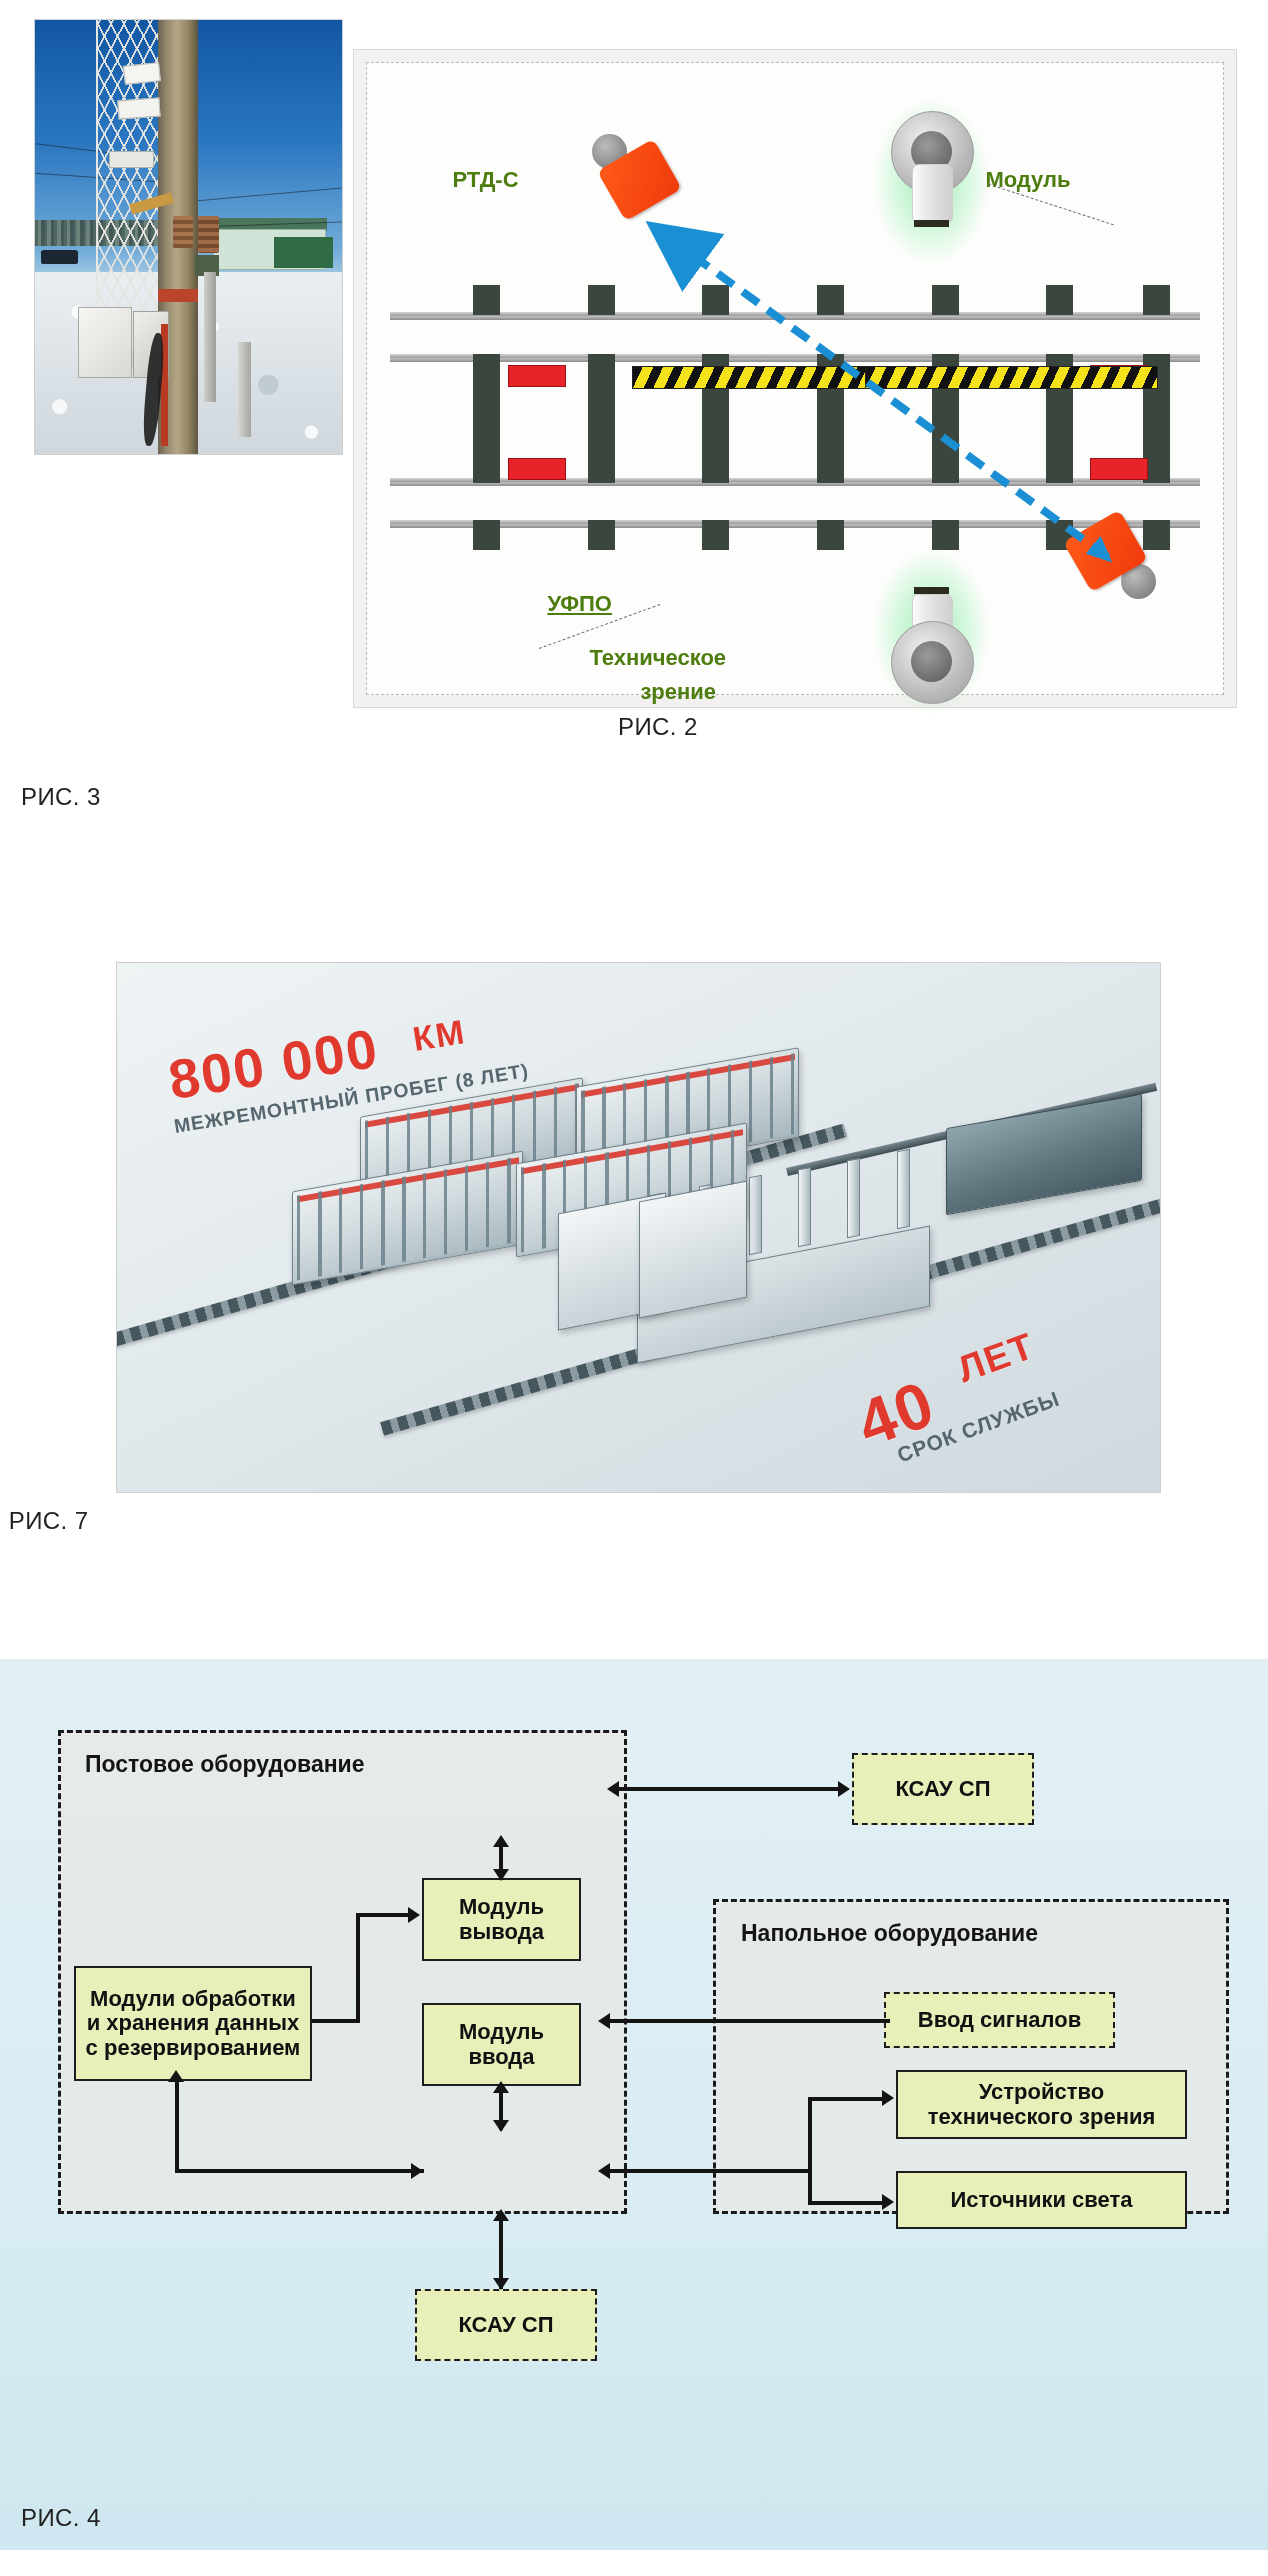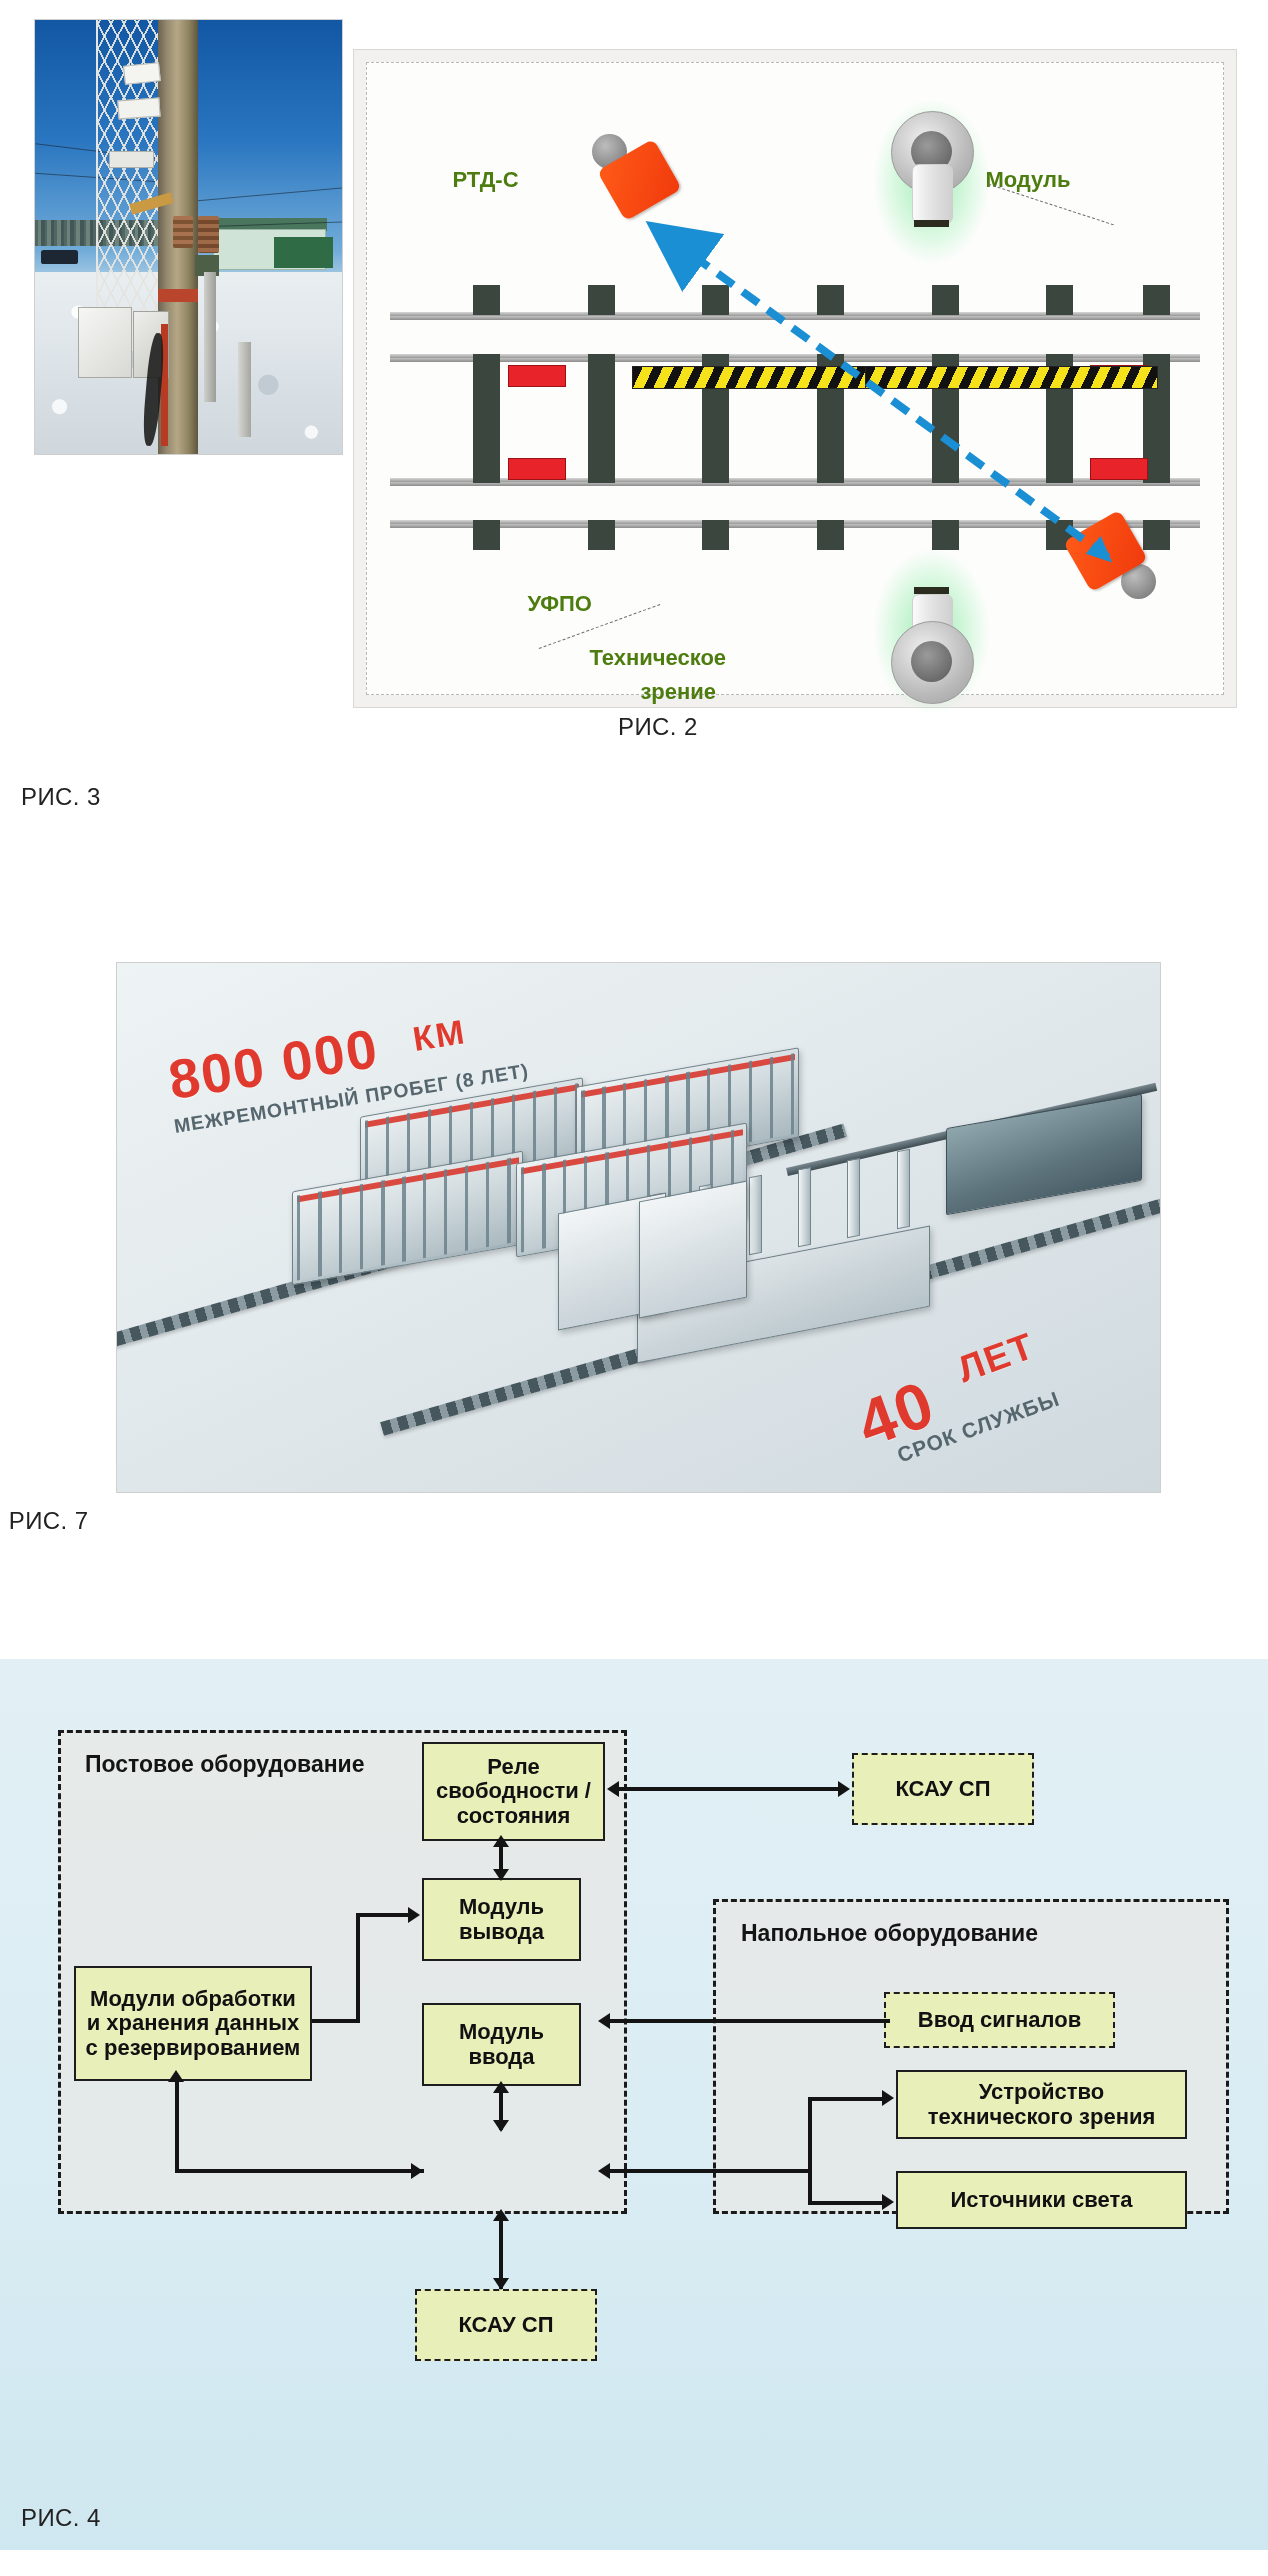--- a/index.html
+++ b/index.html
@@ -279,21 +279,21 @@
         </marker>
       </defs>
       <line x1="840" y1="560" x2="345" y2="200" stroke="#1b8fd4" stroke-width="9" stroke-dasharray="22 13" marker-end="url(#bh)"></line>
       <line x1="345" y1="200" x2="840" y2="560" stroke="#1b8fd4" stroke-width="9" stroke-dasharray="22 13" marker-end="url(#bh)" opacity="0.001"></line>
       <polygon points="845,566 815,556 832,536" fill="#1b8fd4"></polygon>
     </svg>
 
     <div class="lbl" style="left:618px;top:104px;">Модуль</div>
     <div class="leader" style="left:618px;top:141px;width:132px;transform:rotate(18deg);"></div>
 
-    <div class="lbl" style="left:160px;top:528px;">УФПО</div>
+    <div class="lbl" style="left:180px;top:528px;text-decoration:underline;">УФПО</div>
     <div class="leader" style="left:168px;top:563px;width:129px;transform:rotate(-20deg);"></div>
 
     <div class="lbl" style="left:222px;top:582px;">Техническое</div>
     <div class="lbl" style="left:273px;top:616px;">зрение</div>
   </div>
 </div>
 <div class="abs cap" style="left:618px;top:713px;">РИС. 2</div>
 
 <div class="abs" id="fig1-photo">
   <div class="tbl"></div>
@@ -346,25 +346,20 @@
 <div class="abs" id="fig4">
 
   <div class="ghost" style="left:106px;top:79px;">&nbsp;</div>
 
   <div class="group" style="left:58px;top:71px;width:563px;height:478px;"></div>
   <div class="grouplabel" style="left:85px;top:92px;">Постовое оборудование</div>
 
   <div class="group" style="left:713px;top:240px;width:510px;height:309px;"></div>
   <div class="grouplabel" style="left:741px;top:261px;">Напольное оборудование</div>
 
-  <div class="box" style="left:422px;top:83px;width:183px;height:99px;flex-direction:column;">
-    <span>Реле</span>
-    <span>свободности /</span>
-    <span>состояния</span>
-  </div>
 
   <div class="box dash" style="left:852px;top:94px;width:182px;height:72px;">КСАУ СП</div>
 
   <div class="ln" style="left:618px;top:128px;width:222px;height:3.5px;"></div>
   <div class="ah ah-r" style="left:838px;top:122px;"></div>
   <div class="ah ah-l" style="left:607px;top:122px;"></div>
 
   <div class="box" style="left:422px;top:219px;width:159px;height:83px;flex-direction:column;">
     <span>Модуль</span>
     <span>вывода</span>

